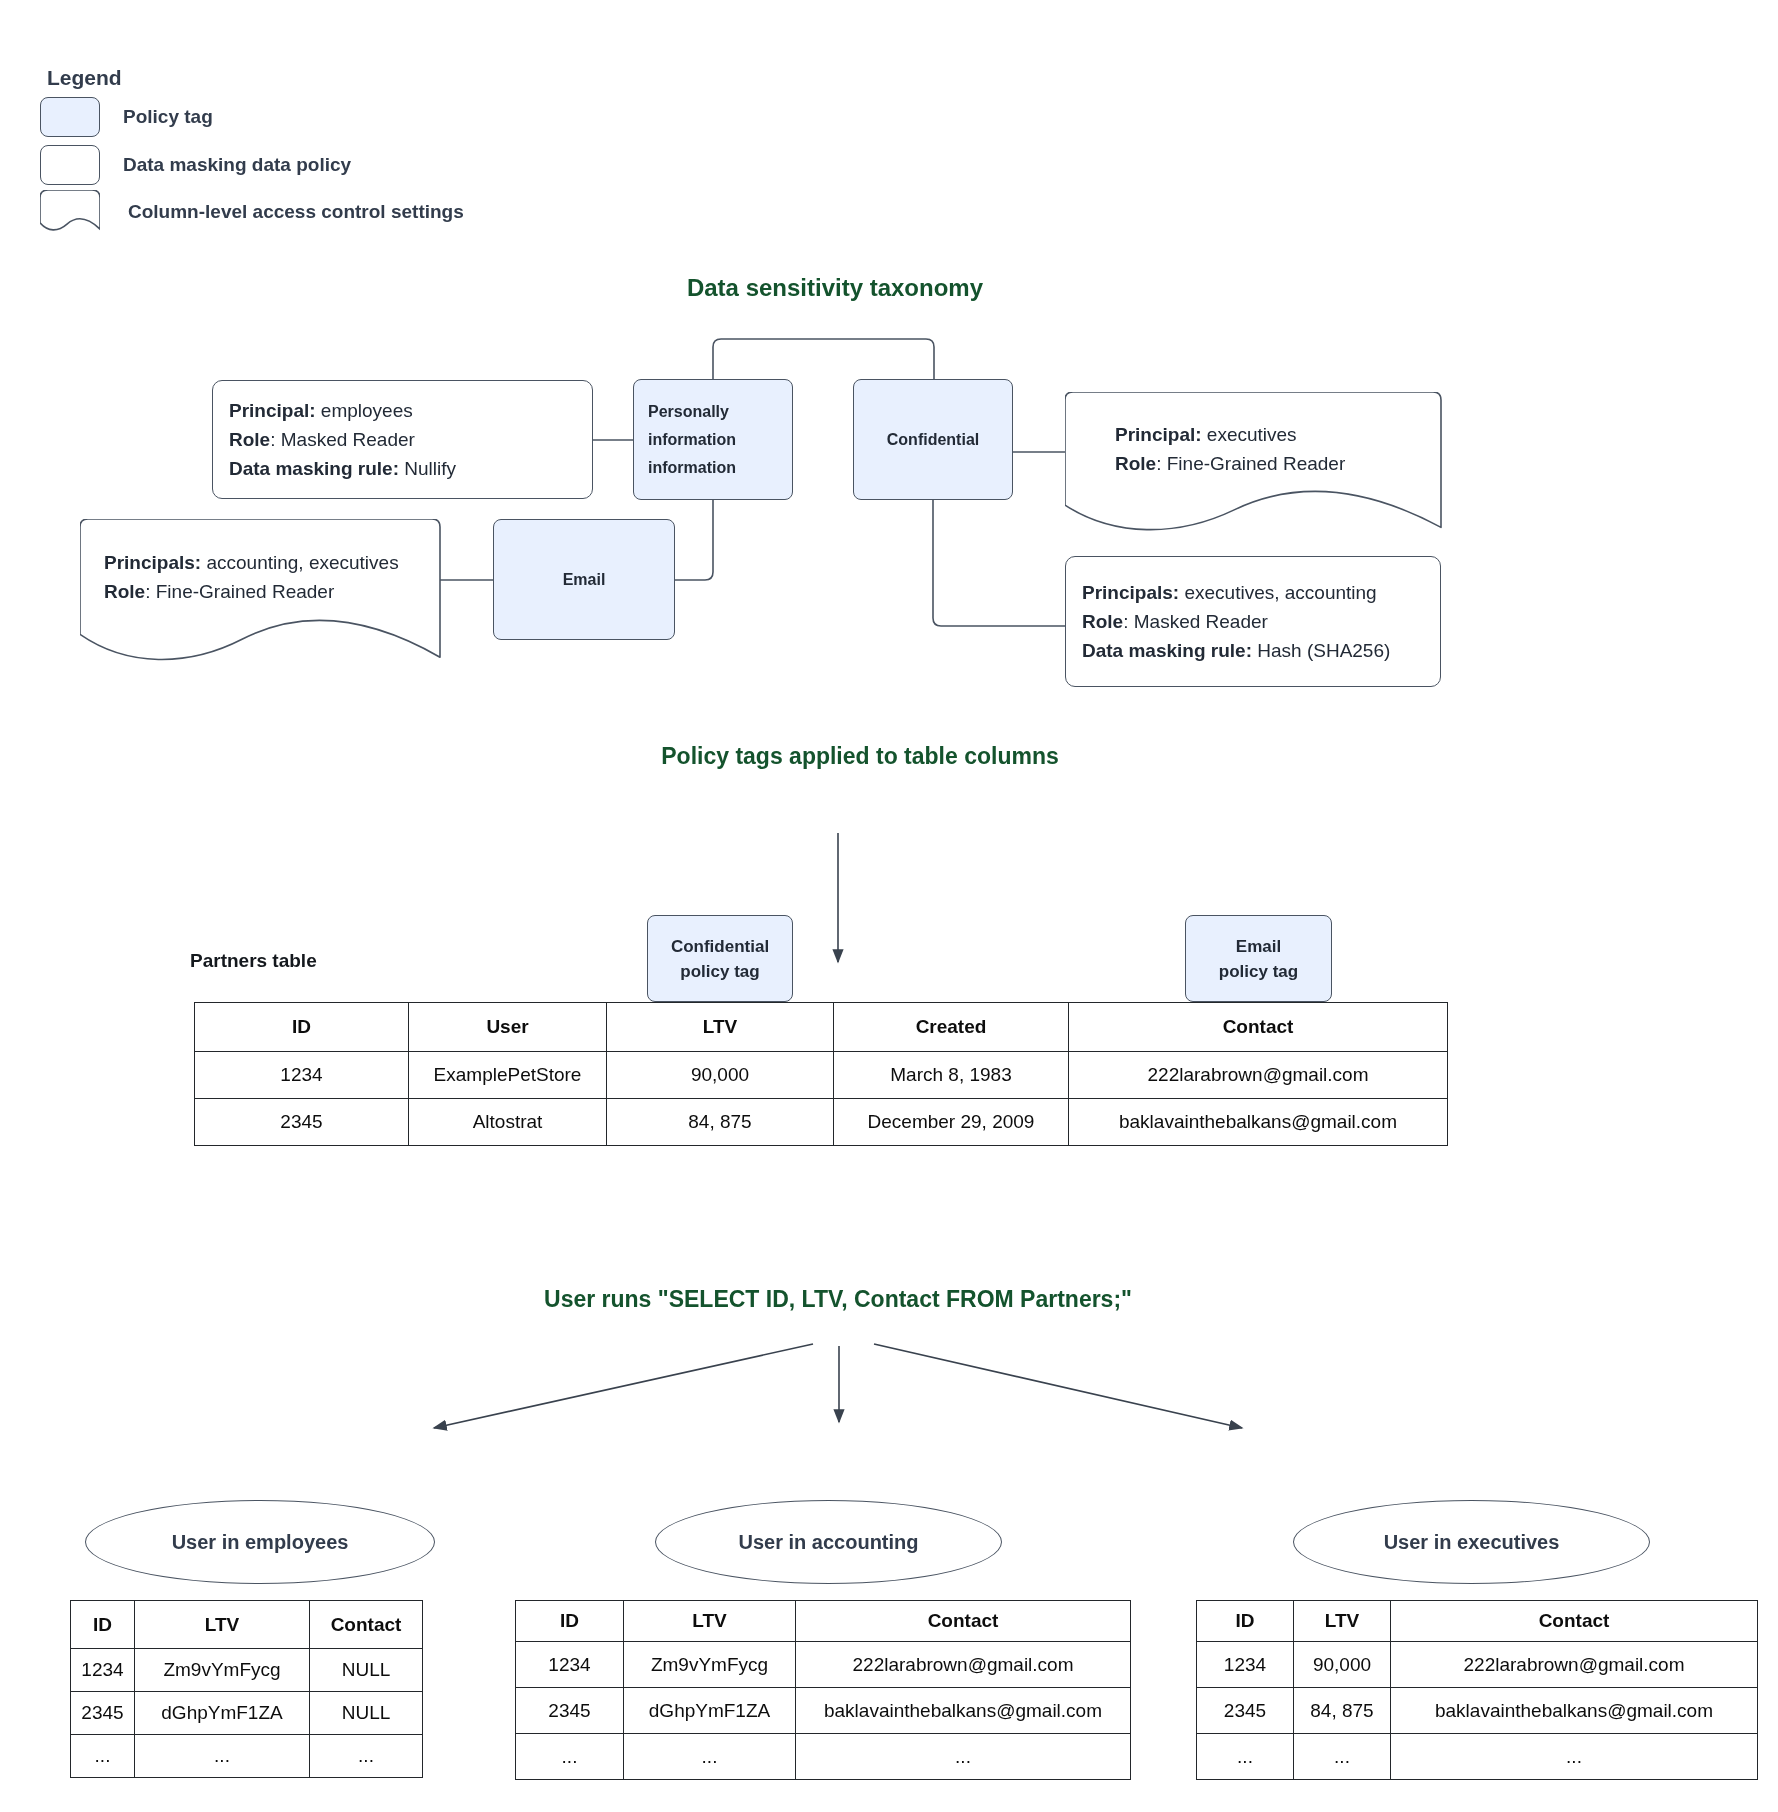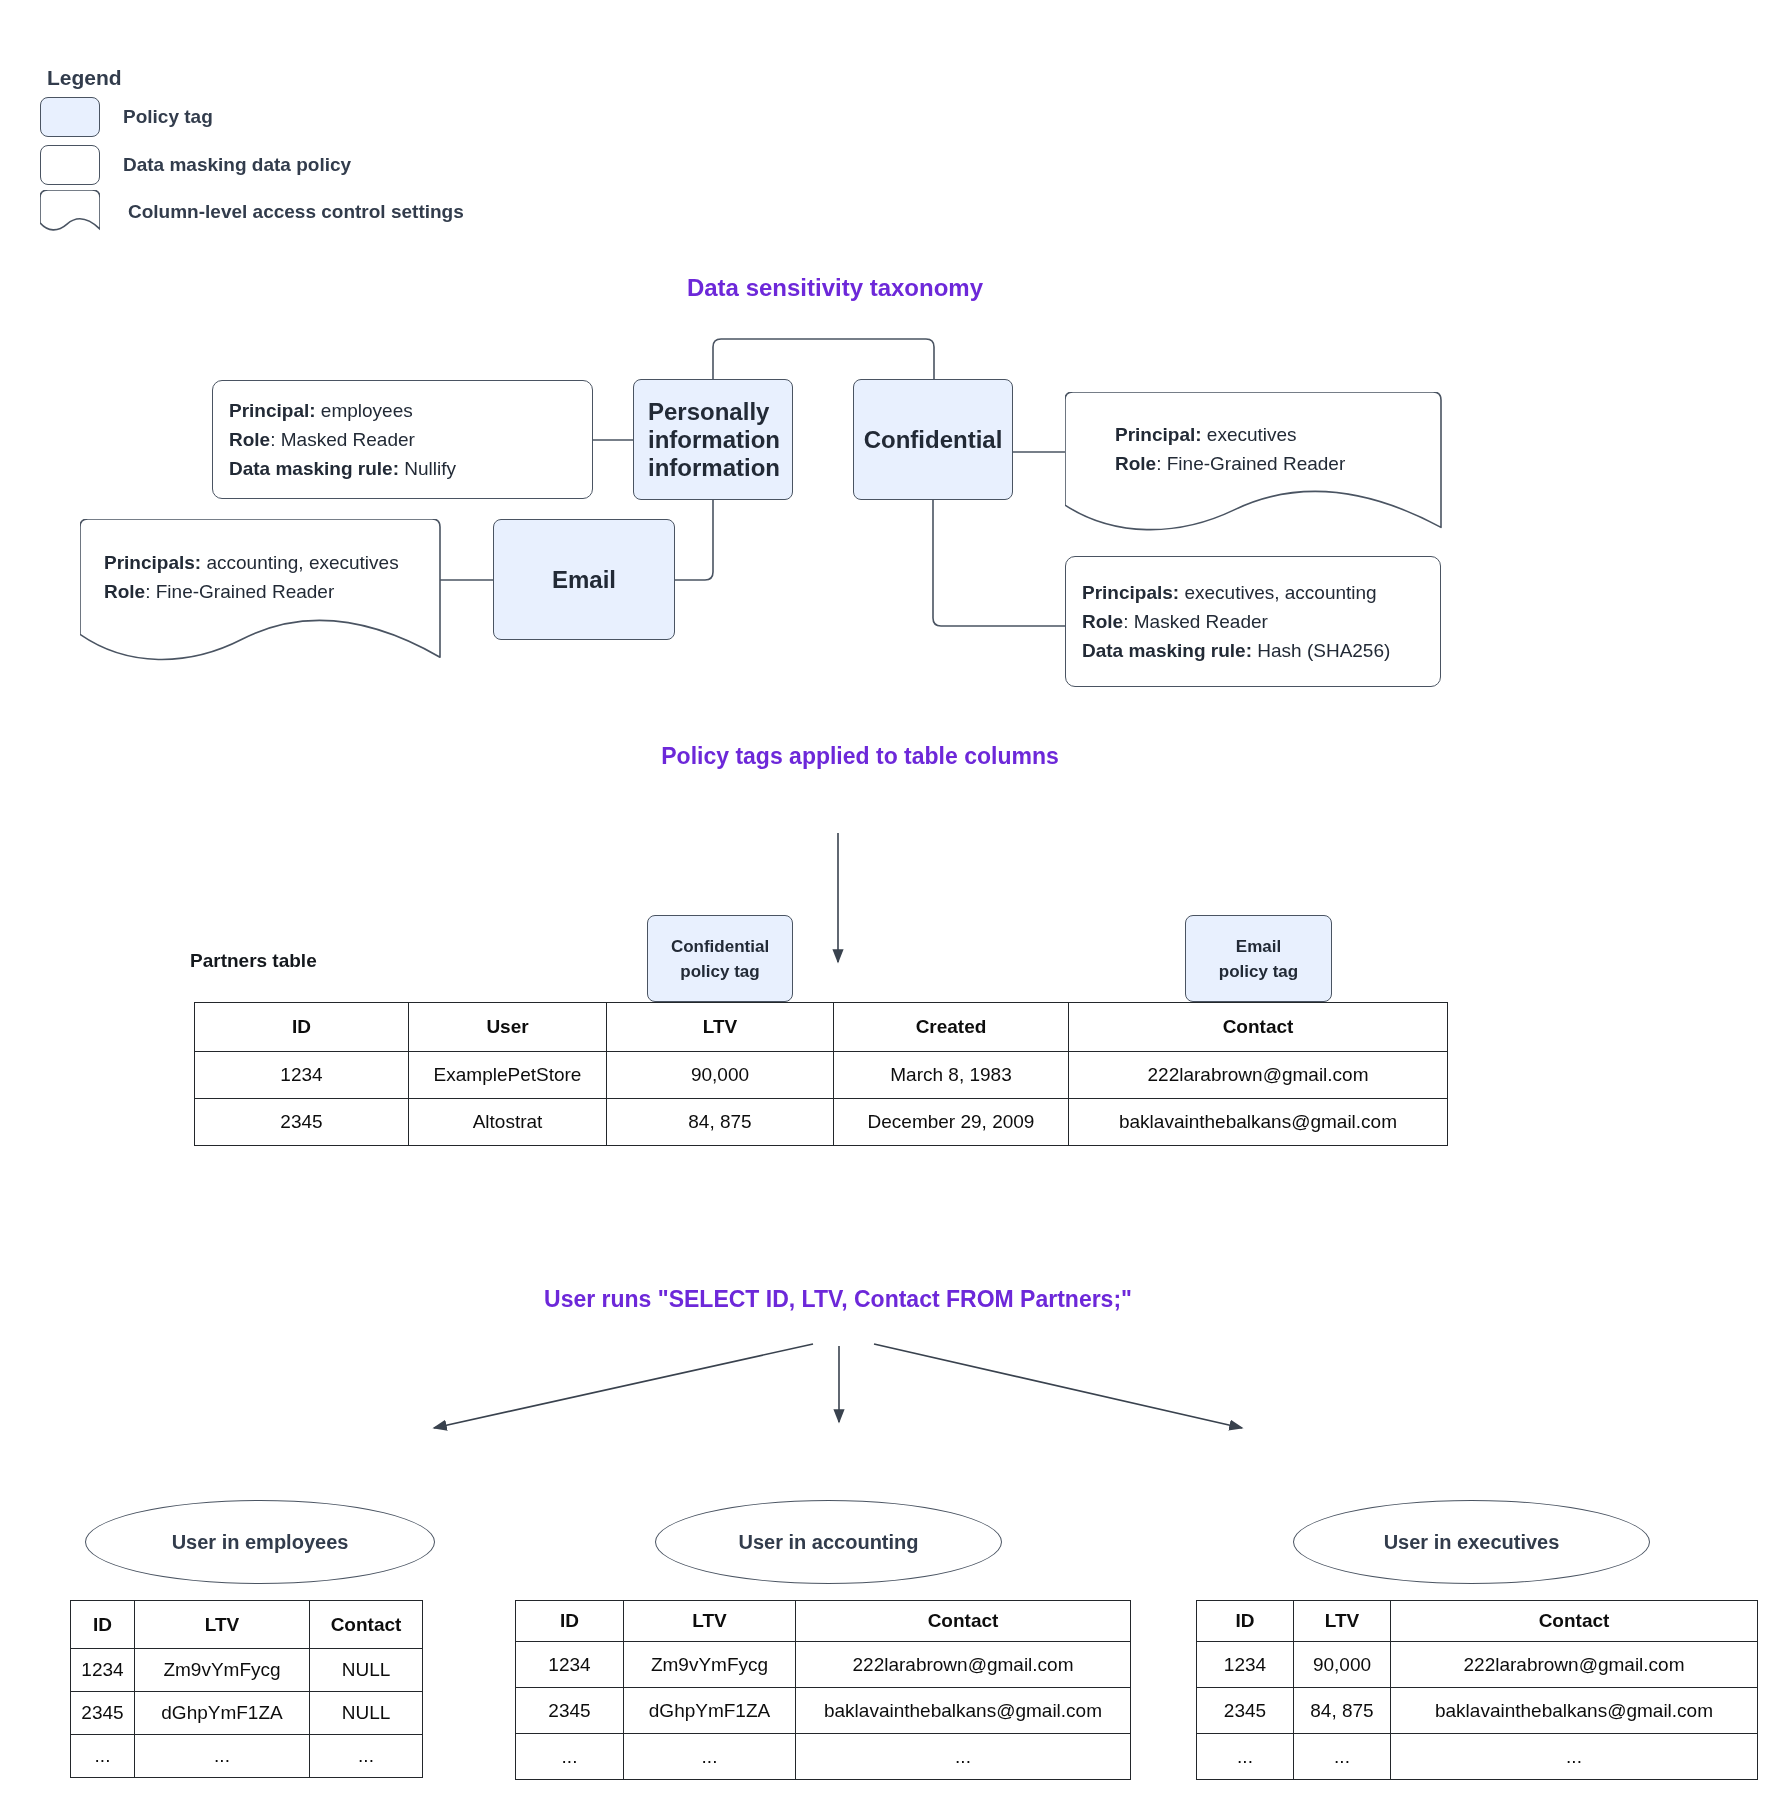--- a/index.html
+++ b/index.html
@@ -1,29 +1,29 @@
 <!DOCTYPE html>
 <html><head>
 <meta charset="utf-8">
 <style>
   html,body{margin:0;padding:0;background:#ffffff;}
   #canvas{position:relative;width:1778px;height:1812px;background:#ffffff;
           font-family:"Liberation Sans",sans-serif;color:#1f2835;overflow:hidden;}
-  .heading{position:absolute;text-align:center;font-weight:bold;color:#6d28d9;}
+  .heading{position:absolute;text-align:center;font-weight:bold;color:#14532d;}
   .legend-title{position:absolute;font-weight:bold;font-size:21px;color:#323c4c;}
   .legend-row{position:absolute;display:flex;align-items:center;}
   .legend-label{font-weight:bold;font-size:19px;color:#323c4c;}
   .swatch{box-sizing:border-box;}
   .swatch-rect{width:60px;height:40px;border:1.6px solid #4a5462;border-radius:8px;background:#fff;}
   .swatch-rect.blue{background:#e8f0fe;}
   .shape{position:absolute;box-sizing:border-box;z-index:2;display:flex;flex-direction:column;
          justify-content:center;font-size:19px;line-height:29px;color:#222a36;}
   .shape.data-policy{border:1.6px solid #4a5462;border-radius:10px;background:#fff;}
   .shape.policy-tag{border:1.6px solid #4a5462;border-radius:8px;background:#e8f0fe;
-                    font-weight:bold;font-size:24px;line-height:28px;}
+                    font-weight:bold;font-size:16px;line-height:28px;}
   .shape.access-control{border:none;background:transparent;}
   .shape .txt{position:relative;z-index:2;}
   .shape svg.docbg{position:absolute;left:0;top:0;z-index:1;}
   .bline{white-space:nowrap;}
   .bline b{font-weight:bold;}
   .center-txt{text-align:center;}
   .dtable{position:absolute;border-collapse:collapse;table-layout:fixed;z-index:2;background:#fff;}
   .dtable th,.dtable td{border:1.7px solid #23272b;text-align:center;font-size:19px;
       padding:0;white-space:nowrap;overflow:hidden;color:#0d0d0d;font-weight:normal;}
   .dtable th{font-weight:bold;}

